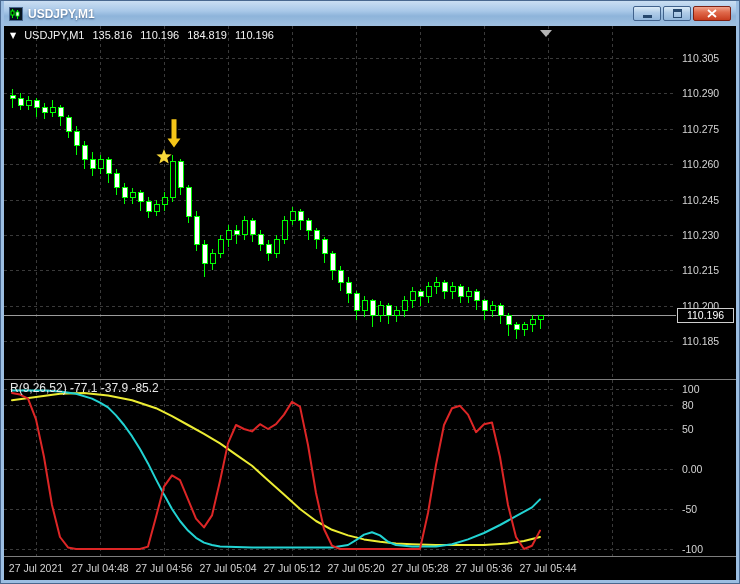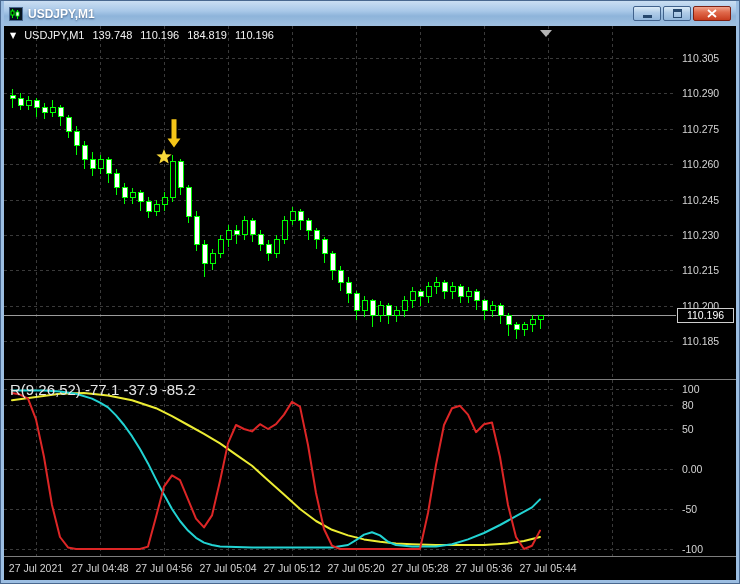--- a/index.html
+++ b/index.html
@@ -22,21 +22,21 @@
   .g-min { width:9px; height:3px; background:#27486e; margin-top:6px; }
   .g-max { width:9px; height:9px; border:1px solid #27486e; border-top-width:3px; }
 
   .client { position:relative; width:732px; height:554px; background:#000; overflow:hidden; }
   .client svg { position:absolute; left:0; top:0; }
 
   .chart-header { position:absolute; left:6px; top:3px; z-index:3; display:flex; gap:8px;
                   align-items:center; color:#f2f2f2; font-size:11px; white-space:nowrap; }
   .chart-header .ddl { font-family:"DejaVu Sans", sans-serif; font-size:8px; color:#fff; cursor:pointer; }
 
-  .ind-header { position:absolute; left:6px; top:355px; z-index:3; color:#e6e6e6; font-size:15px;
+  .ind-header { position:absolute; left:6px; top:355px; z-index:3; color:#e6e6e6; font-size:12px;
                 white-space:nowrap; }
 
   .price-tag { position:absolute; left:673px; top:282px; width:57px; height:15px; z-index:3;
                background:#000; border:1px solid #cfcfcf; color:#fff; font-size:10.5px;
                line-height:13px; text-align:center; }
 </style>
 </head>
 <body>
 
 <div class="window">
@@ -260,21 +260,21 @@
         <path d="M167.5 93.316666666689 L172.5 93.316666666689 L172.5 112.616666666689 L176.5 112.616666666689 L170 121.616666666689 L163.5 112.616666666689 L167.5 112.616666666689 Z" fill="#f5c518"></path>
         <polygon points="160.0,123.1 162.0,128.3 167.6,128.6 163.2,132.1 164.7,137.5 160.0,134.5 155.3,137.5 156.8,132.1 152.4,128.6 158.0,128.3" fill="#f8d83a"></polygon>
         <polyline points="8,374.2 32,371.0 56,367.8 80,367.0 104,369.4 128,374.2 152,382.2 168,390.2 184,399.0 200,407.8 216,417.4 232,428.6 248,439.8 264,454.2 280,468.6 296,483.0 312,495.0 328,503.8 344,509.4 360,513.4 376,515.8 392,517.4 408,518.2 432,519.0 456,519.0 480,519.0 504,517.4 520,515.0 536,511.0" fill="none" stroke="#ecec33" stroke-width="2" stroke-linejoin="round" stroke-linecap="round"></polyline>
         <polyline points="8,364.6 40,364.6 56,365.4 72,367.8 88,372.6 96,376.6 104,381.4 112,389.4 120,399.0 128,410.2 136,423.0 144,437.4 152,453.4 160,468.6 168,483.0 176,495.0 184,504.6 192,511.8 200,516.6 208,519.0 216,520.6 248,521.4 328,521.4 344,519.0 352,514.2 360,508.6 368,506.2 376,509.4 384,515.8 392,519.0 408,520.6 432,520.6 448,518.2 464,513.4 480,507.0 496,499.0 512,490.2 528,481.4 536,473.4" fill="none" stroke="#22d3d3" stroke-width="2" stroke-linejoin="round" stroke-linecap="round"></polyline>
         <polyline points="8,367.0 16,368.6 24,372.6 32,393.4 40,431.0 48,479.0 56,511.0 64,521.4 72,523.0 136,523.0 144,520.6 152,491.0 160,460.6 168,449.4 176,454.2 184,473.4 192,492.6 200,501.4 208,489.4 216,455.0 224,417.4 232,399.0 240,403.0 248,405.4 256,398.2 264,403.0 272,398.2 280,388.6 288,375.8 296,380.6 304,419.0 312,467.0 320,503.0 328,519.8 336,523.0 416,523.0 424,487.0 432,439.0 440,399.0 448,382.2 456,379.8 464,388.6 472,406.2 480,398.2 488,396.6 496,431.0 504,479.0 512,511.0 520,523.0 528,519.8 536,504.6" fill="none" stroke="#dd2626" stroke-width="2" stroke-linejoin="round" stroke-linecap="round"></polyline>
       </svg>
 
     <div class="chart-header">
       <span class="ddl">▼</span>
       <span>USDJPY,M1</span>
-      <span>139.748</span>
+      <span>135.816</span>
       <span>110.196</span>
       <span>184.819</span>
       <span>110.196</span>
     </div>
 
     <div class="ind-header">R(9,26,52) -77.1 -37.9 -85.2</div>
 
     <div class="price-tag">110.196</div>
   </div>
 </div>

